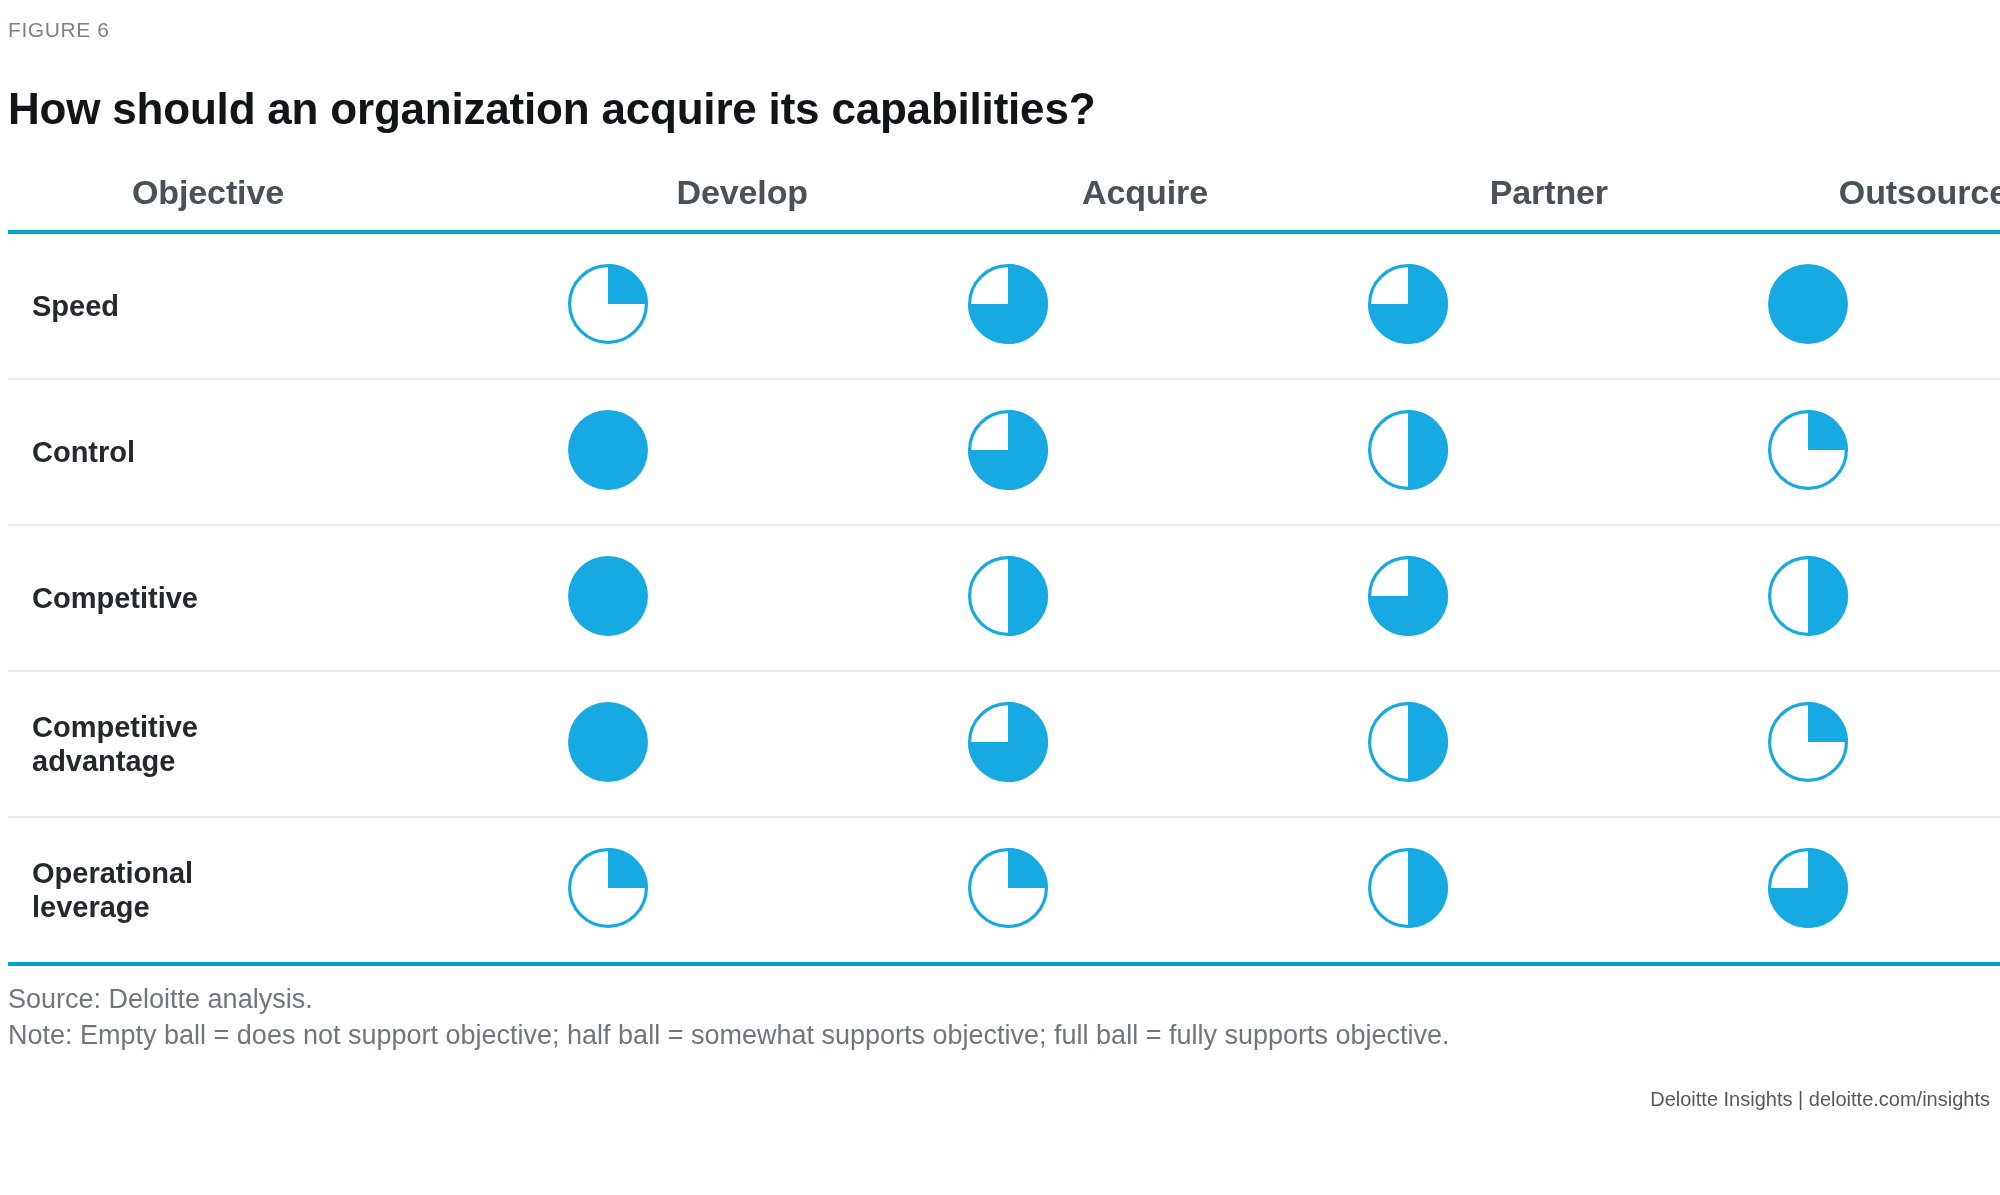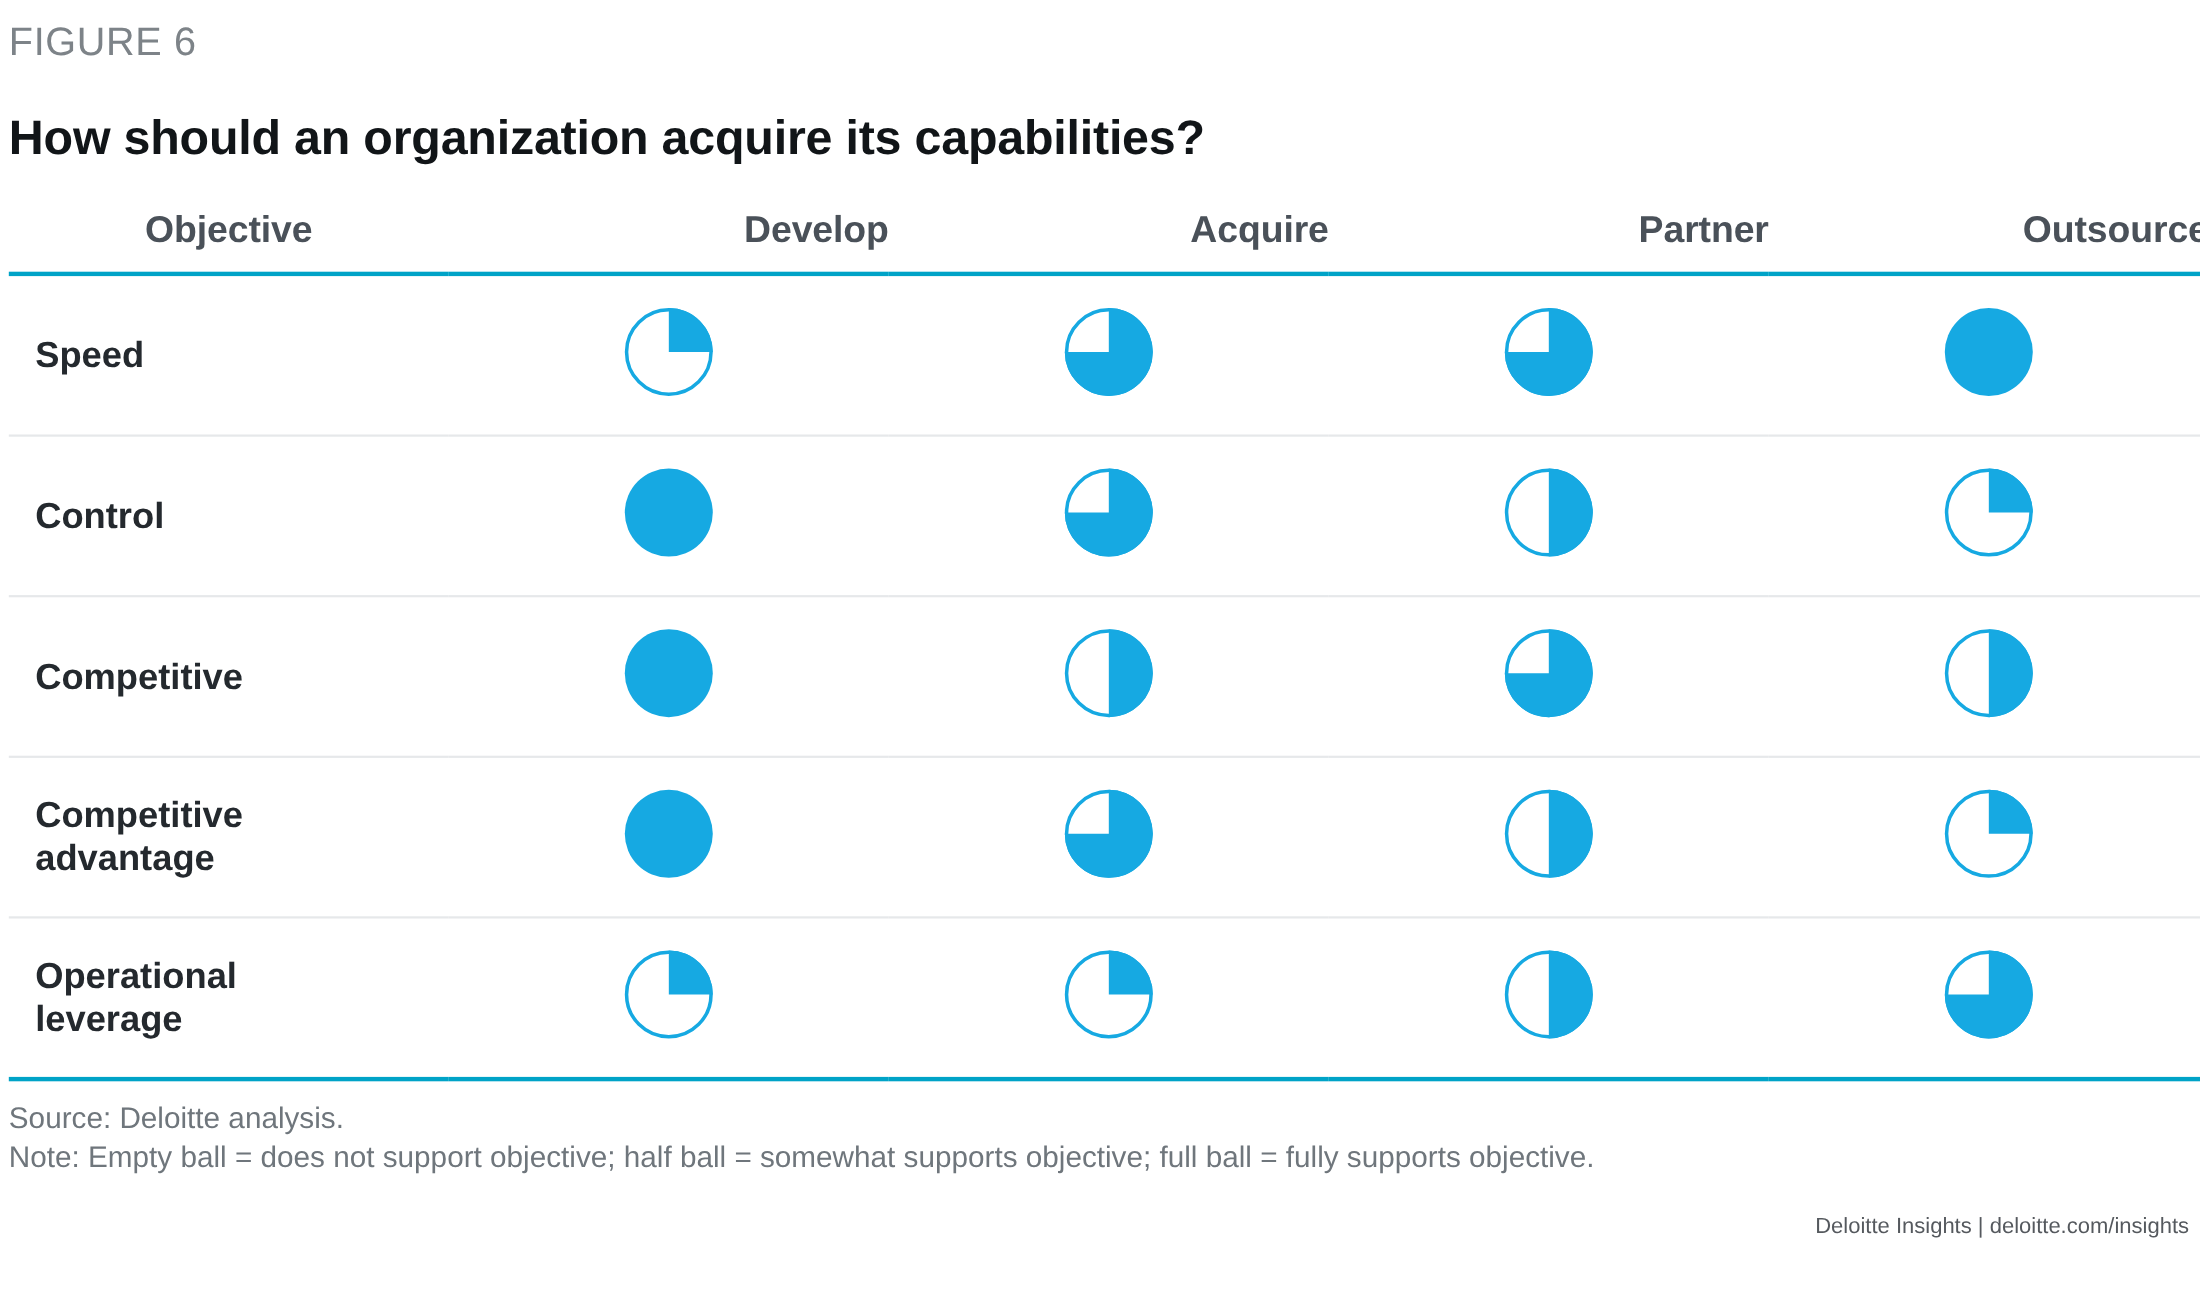--- a/index.html
+++ b/index.html
@@ -17,21 +17,21 @@
   .figure-root {
     position: relative;
     width: 2000px;
     height: 1195px;
     box-sizing: border-box;
     padding: 0 8px;
   }
 
   
   .fig-kicker {
-    font-size: 36px;
+    font-size: 21px;
     letter-spacing: 0.6px;
     color: #7d8388;
     font-weight: 400;
     padding-top: 18px;
     line-height: 1.1;
   }
   .fig-title {
     font-size: 44px;
     font-weight: 700;
     color: #111518;
@@ -74,21 +74,21 @@
   }
 
   .matrix tbody td {
     padding: 0;
     height: 144px;
     vertical-align: middle;
     text-align: center;
   }
   .matrix tbody td.obj-cell {
     text-align: left;
-    font-size: 33px;
+    font-size: 29px;
     font-weight: 700;
     color: #24292e;
     padding-left: 24px;
     line-height: 1.18;
   }
   .obj-label { display: block; }
 
   .ball {
     display: inline-block;
     vertical-align: middle;

